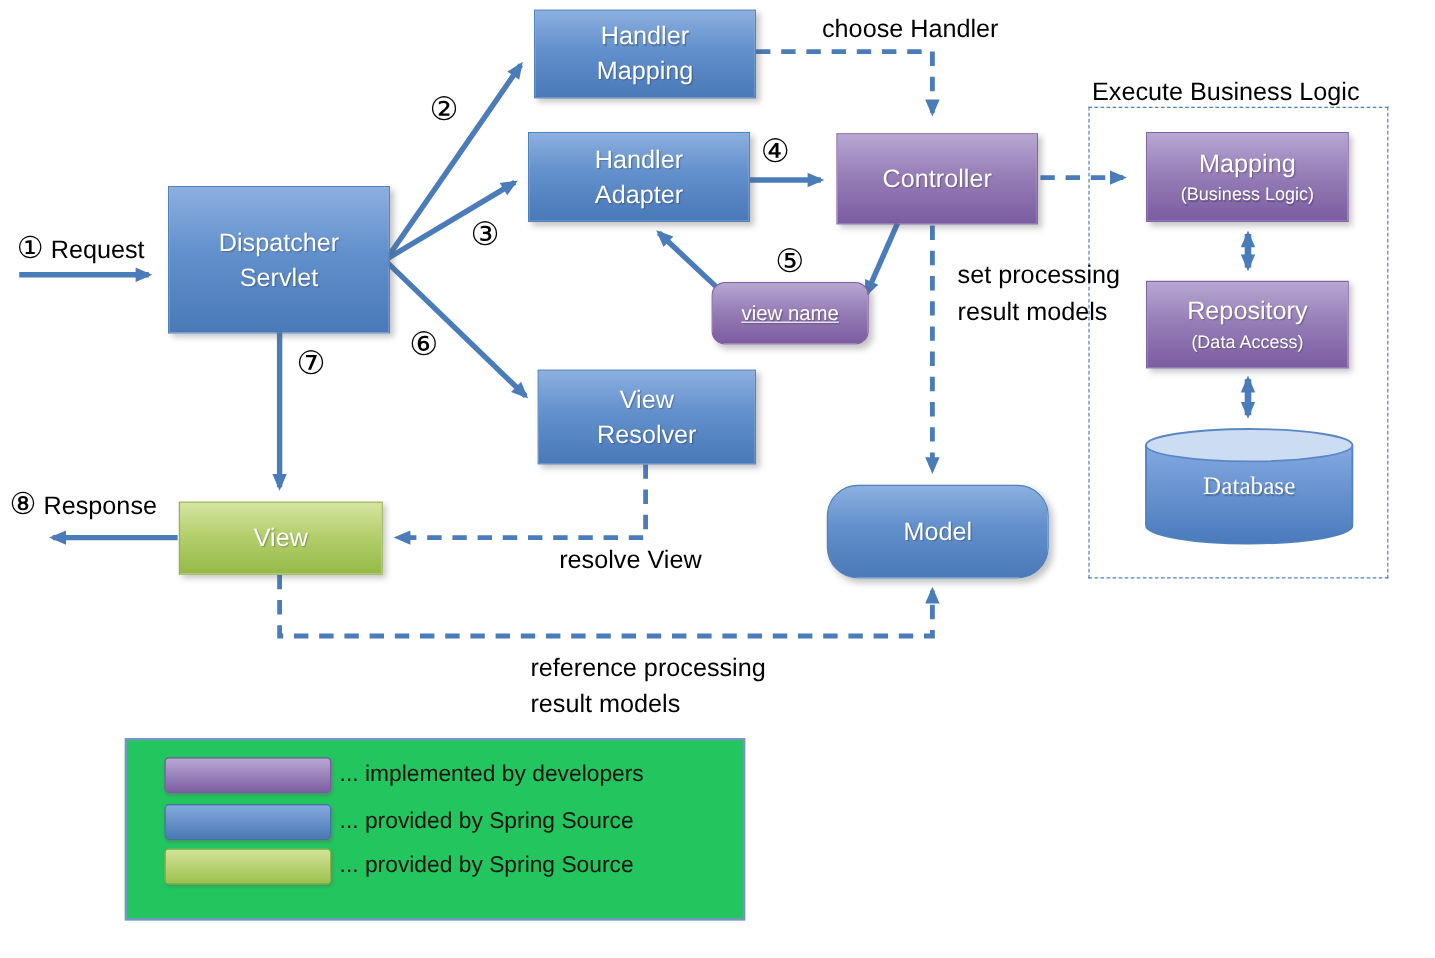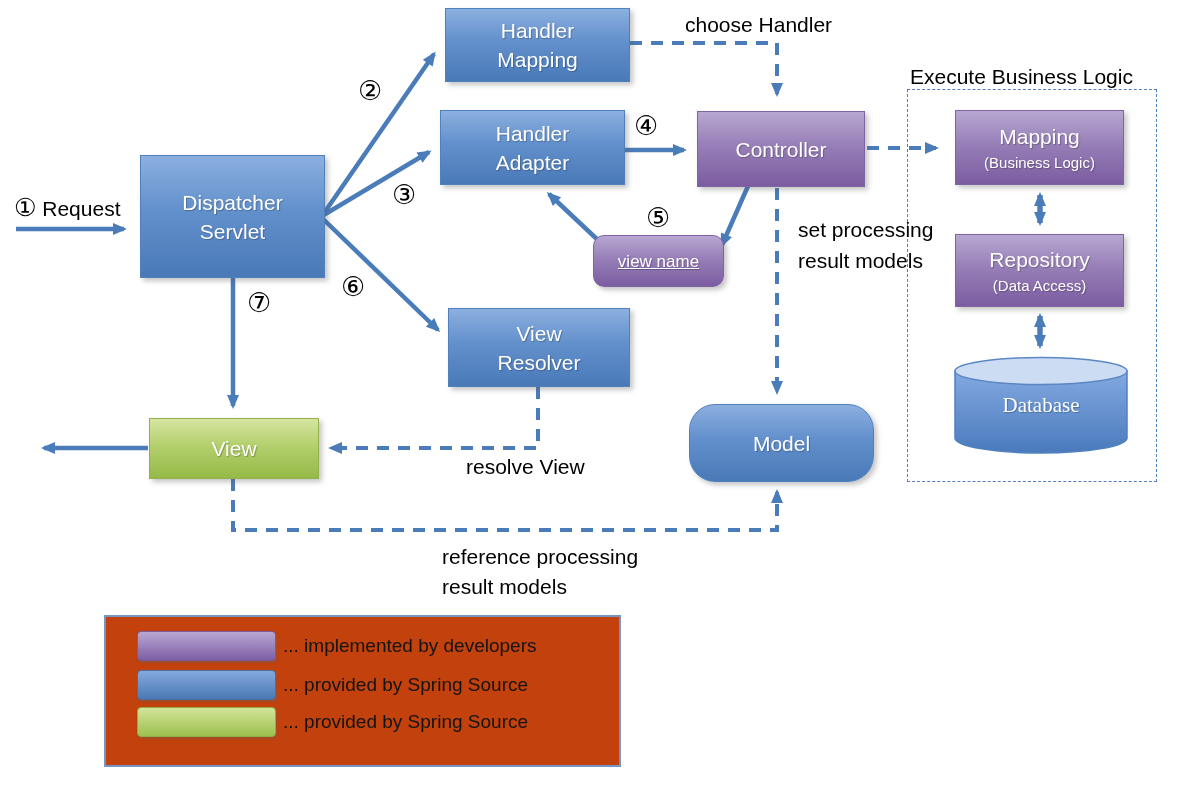--- a/index.html
+++ b/index.html
@@ -14,21 +14,21 @@
     text-shadow:1px 1px 1px rgba(0,0,0,.25);
   }
   .node.blue{background:linear-gradient(180deg,#8cafdf 0%,#6290cc 45%,#4a79b8 100%);border:1px solid #4f81bd;}
   .node.purple{background:linear-gradient(180deg,#b7a7d2 0%,#977fb7 45%,#7b5ca1 100%);border:1px solid #8064a2;}
   .node.green{background:linear-gradient(180deg,#d6e5a1 0%,#b4cf6d 45%,#95ba47 100%);border:1px solid #94b24c;}
   .node .sub{font-size:15px;line-height:20px;margin-top:2px;}
   .rounded{border-radius:11px;font-size:17px;}
   .ann{position:absolute;color:#000000;font-size:21px;line-height:30px;white-space:nowrap;}
   .step{position:absolute;color:#000000;font-size:27px;line-height:27px;}
   .dashedbox{position:absolute;border:1px dashed #4f81bd;}
-  #legend{position:absolute;left:104px;top:615px;width:513px;height:148px;border:2px solid #7396c5;background:#c2410c;}
+  #legend{position:absolute;left:104px;top:615px;width:513px;height:148px;border:2px solid #7396c5;background:#22c55e;}
   .swatch{position:absolute;left:31px;width:137px;height:28px;border-radius:4px;box-shadow:1px 2px 2px rgba(100,100,100,.35);}
   .swatch.purple{background:linear-gradient(180deg,#b9a8d2,#7d5ea4);border:1px solid #7a5b9e;}
   .swatch.blue{background:linear-gradient(180deg,#85a9dd,#4a78b4);border:1px solid #46729f;}
   .swatch.green{background:linear-gradient(180deg,#d3e398,#9cc14f);border:1px solid #8fae45;}
   .legend-label{position:absolute;left:177px;color:#141414;font-size:19px;line-height:24px;white-space:nowrap;}
   svg{position:absolute;left:0;top:0;}
   #connectors{z-index:1;}
   .node,.ann,.step,#legend{z-index:2;}
   .dbtext{position:absolute;left:955px;top:393px;width:172px;text-align:center;color:#ffffff;
           font-size:21px;z-index:2;text-shadow:1px 1px 1px rgba(0,0,0,.25);font-family:Liberation Serif, serif;}
@@ -122,20 +122,24 @@
 
   <div class="node green" style="left:149px;top:418px;width:168px;height:59px;">
     <div>View</div>
   </div>
 
   <div class="ann" style="left:14px;top:192px;">
     <span class="num" style="font-size:25px;">①</span>
     <span>Request</span>
   </div>
 
+  <div class="ann" style="left:8px;top:405px;">
+    <span class="num" style="font-size:25px;">⑧</span>
+    <span>Response</span>
+  </div>
 
   <div class="ann" style="left:685px;top:10px;">choose Handler</div>
 
   <div class="ann" style="left:868px;top:62px;margin-left:42px;">Execute Business Logic</div>
 
   <div class="ann" style="left:798px;top:214px;line-height:31px;">
     <div>set processing</div>
     <div>result models</div>
   </div>
 

